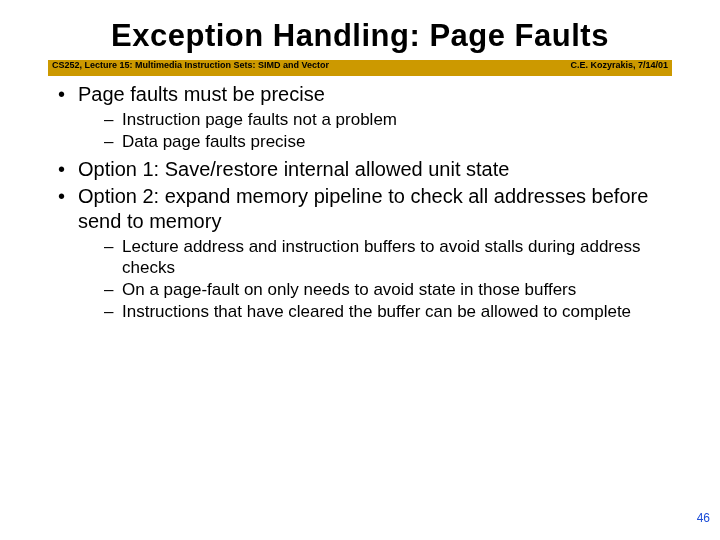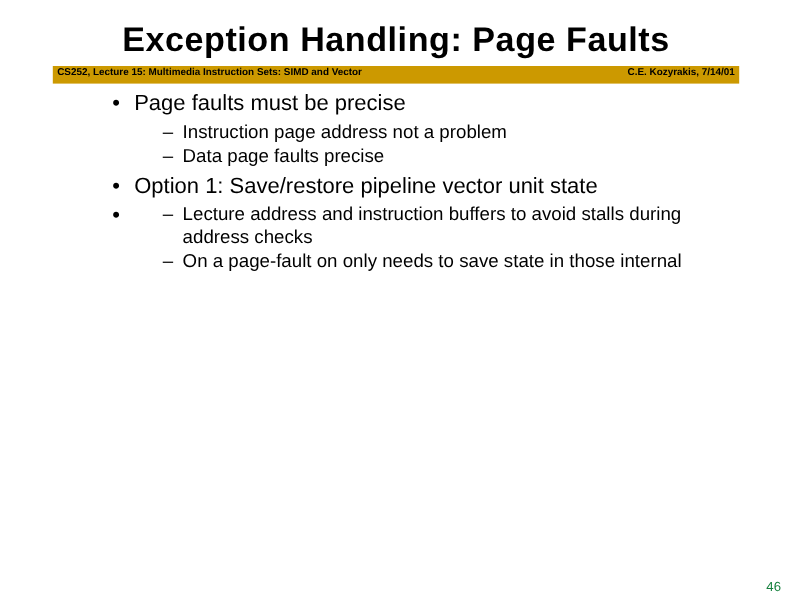--- a/index.html
+++ b/index.html
@@ -33,21 +33,20 @@
     margin: 0 48px 6px 48px;
     padding: 0 4px;
     font-size: 9px;
     font-weight: bold;
     color: #000;
   }
   .content {
     padding: 0 40px 0 40px;
     font-size: 20px;
     line-height: 1.25;
-    margin-left: 44px;
   }
   ul.level1 {
     list-style: none;
     margin: 0;
     padding: 0 0 0 22px;
   }
   ul.level1 > li {
     position: relative;
     padding-left: 16px;
     margin: 2px 0;
@@ -72,51 +71,53 @@
   }
   ul.level2 > li::before {
     content: "–";
     position: absolute;
     left: -4px;
     top: 0;
   }
   .pagenum {
     position: absolute;
     right: 10px;
-    bottom: 0;
+    bottom: 15px;
     font-size: 12px;
-    color: #15803d;
+    color: #1d4ed8;
   }
 </style>
 </head>
 <body>
 
 <div class="slide">
   <div class="title">Exception Handling: Page Faults</div>
 
   <div class="bar">
     <span>CS252, Lecture 15: Multimedia Instruction Sets: SIMD and Vector</span>
     <span>C.E. Kozyrakis, 7/14/01</span>
   </div>
 
   <div class="content">
     <ul class="level1">
       <li>
         <span>Page faults must be precise</span>
         <ul class="level2">
-          <li>Instruction page address not a problem</li>
+          <li>Instruction page faults not a problem</li>
           <li>Data page faults precise</li>
         </ul>
       </li>
       <li>
-        <span>Option 1: Save/restore pipeline vector unit state</span>
+        <span>Option 1: Save/restore internal allowed unit state</span>
       </li>
       <li>
+        <span>Option 2: expand memory pipeline to check all addresses before send to memory</span>
         <ul class="level2">
           <li>Lecture address and instruction buffers to avoid stalls during address checks</li>
-          <li>On a page-fault on only needs to save state in those internal</li>
+          <li>On a page-fault on only needs to avoid state in those buffers</li>
+          <li>Instructions that have cleared the buffer can be allowed to complete</li>
         </ul>
       </li>
     </ul>
   </div>
 
   <div class="pagenum">46</div>
 </div>
 
 </body></html>

